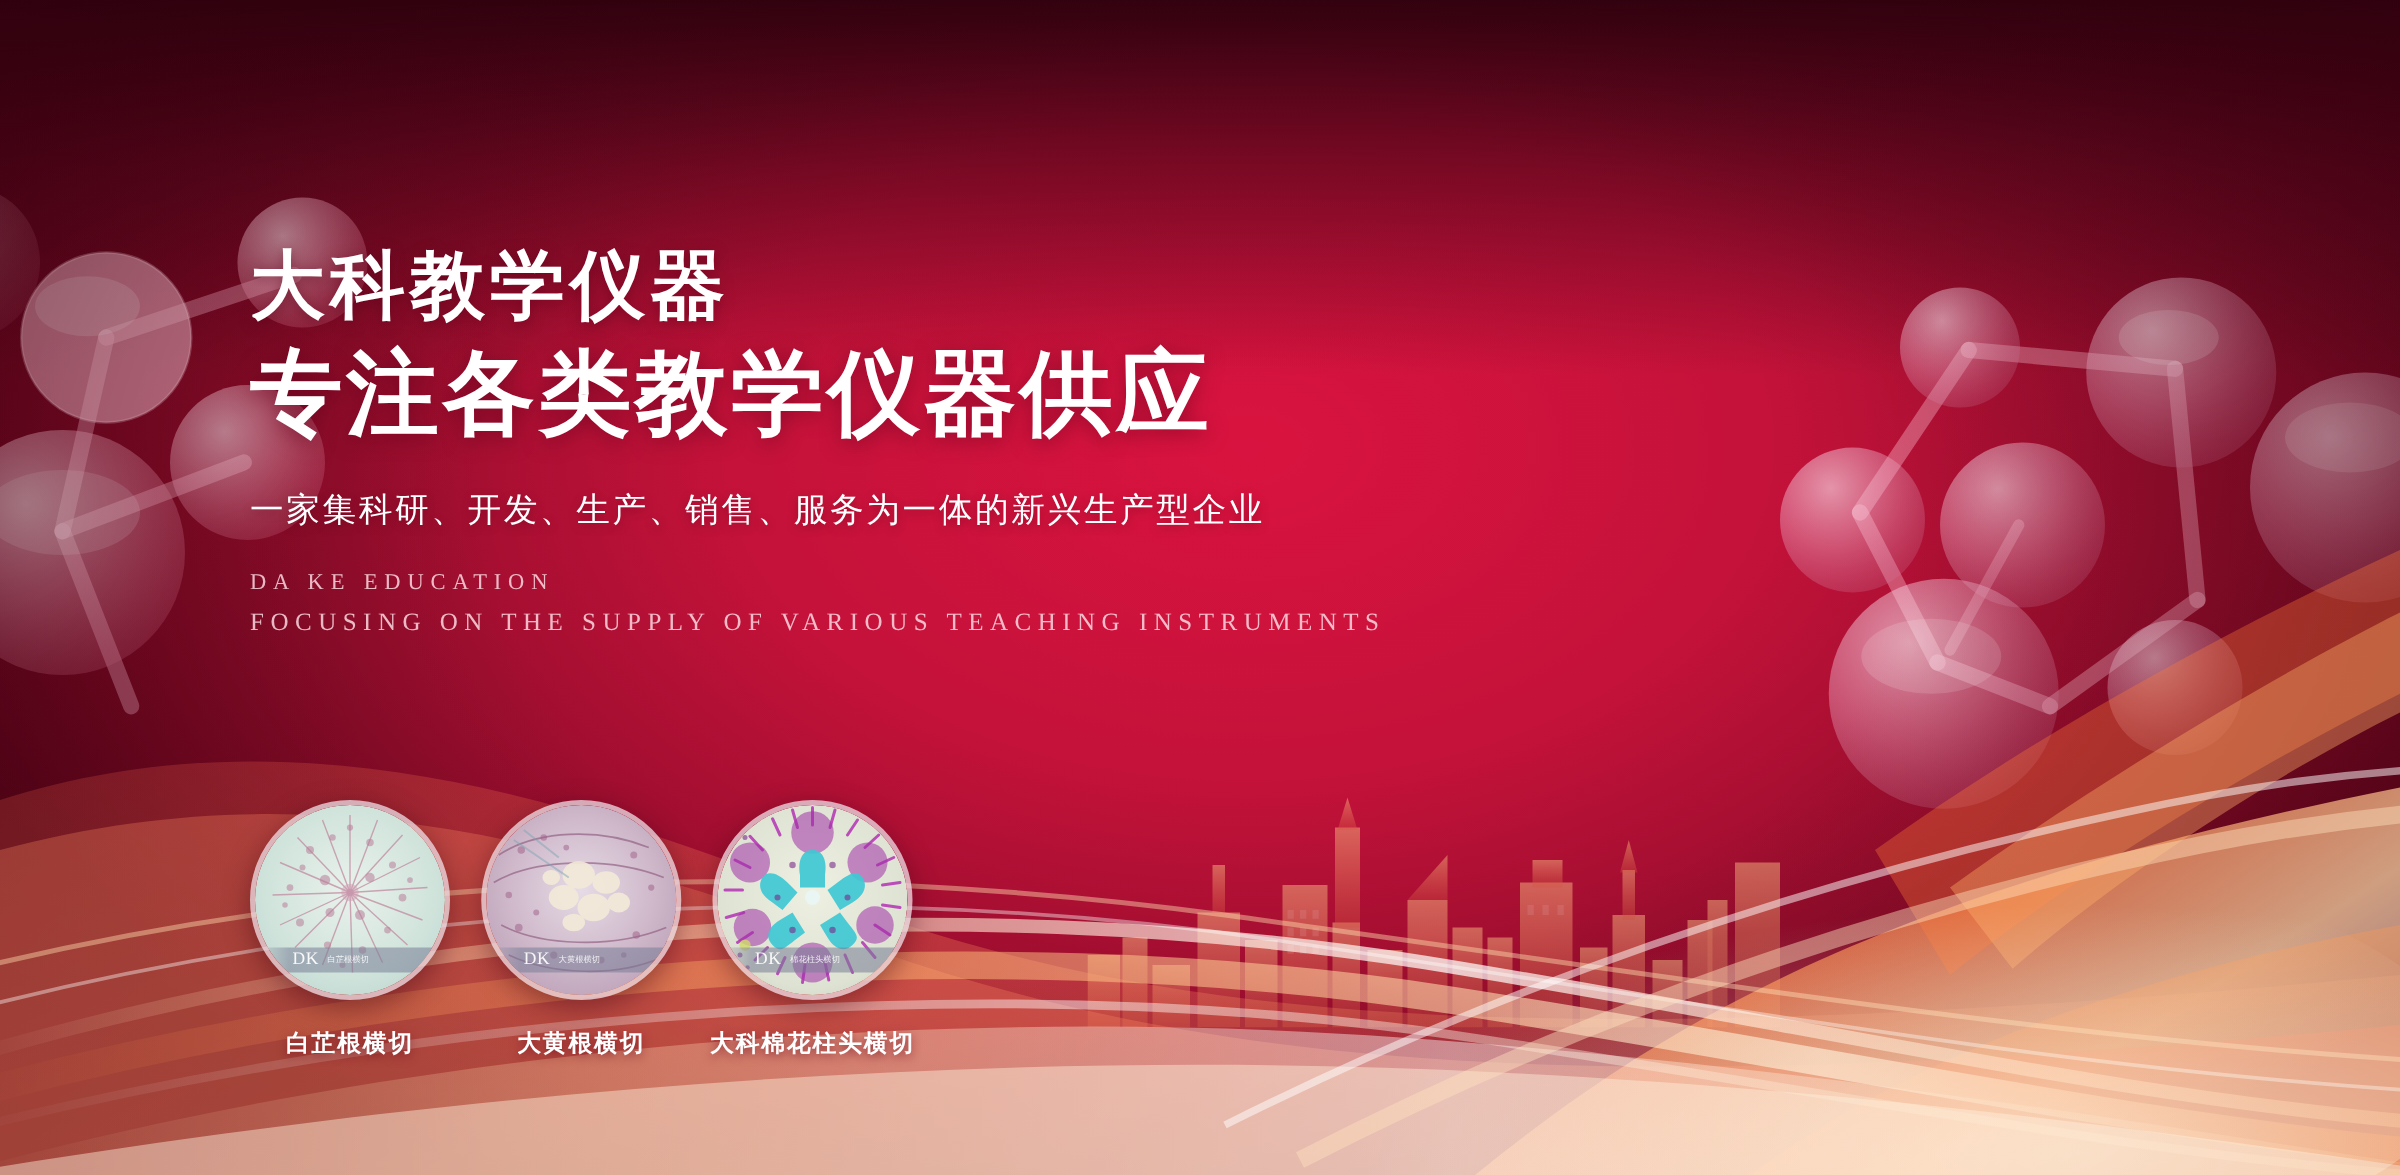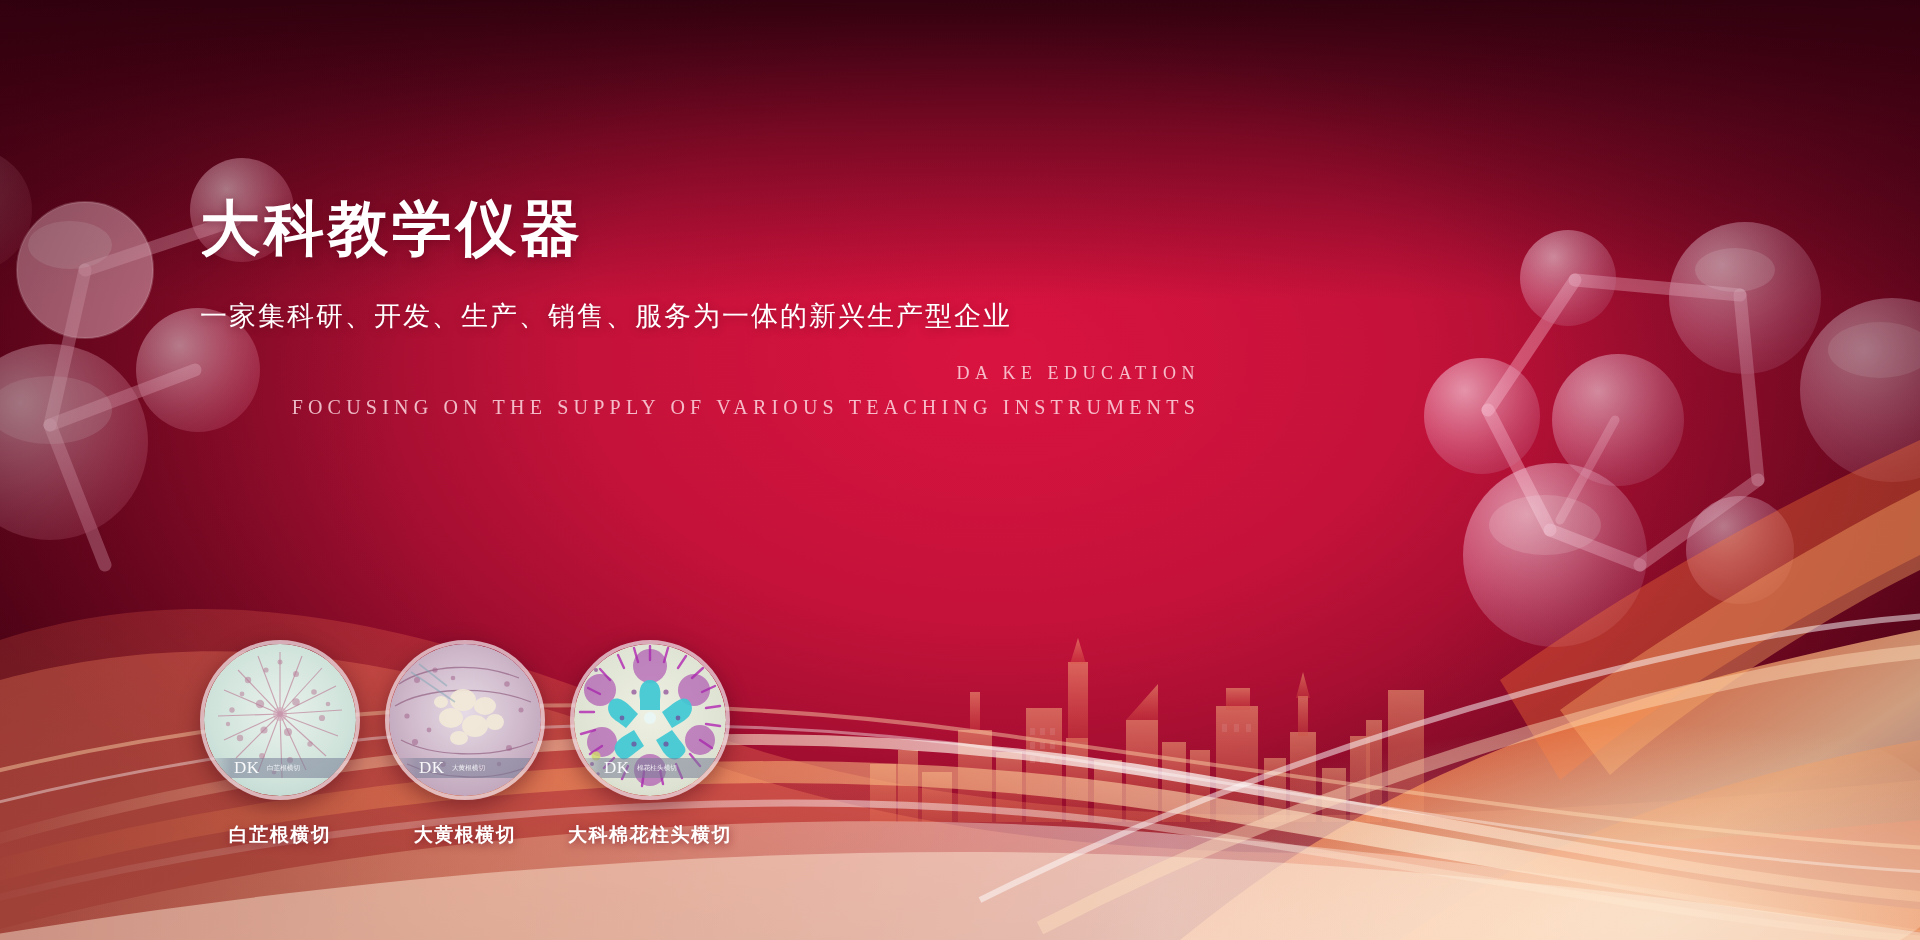--- a/index.html
+++ b/index.html
@@ -54,41 +54,40 @@
     white-space:nowrap;
   }
   .en{
     margin-top:24px;
     font-family:"Liberation Serif","DejaVu Serif",serif;
     color:rgba(255,225,232,.82);
     letter-spacing:5.5px;
     line-height:1.75;
     font-size:18px;
     white-space:nowrap;
-    text-align:right;
   }
   .en .en2{font-size:20px;letter-spacing:5.2px;}
 
   
   .slides{position:absolute;left:200px;top:640px;width:760px;height:240px;}
   .slide{position:absolute;top:0;}
   .slide .disc{
     position:relative;
     width:152px;height:152px;border-radius:50%;
     border:4px solid rgba(232,214,222,.78);
     box-shadow:0 6px 22px rgba(60,0,18,.45), inset 0 0 24px rgba(255,255,255,.18);
     overflow:hidden;
   }
   .slide .disc .inner{position:absolute;inset:0;border-radius:50%;overflow:hidden;}
   .slide .tagstrip{
     position:absolute;left:0;right:0;bottom:18px;height:20px;
     background:linear-gradient(90deg,rgba(120,125,150,.0) 0%,rgba(120,125,150,.55) 18%,rgba(120,125,150,.55) 100%);
     display:flex;align-items:center;gap:6px;padding-left:30px;box-sizing:border-box;
   }
-  .tagstrip .dk{font-family:"Liberation Serif",serif;font-size:17px;color:rgba(255,255,255,.92);letter-spacing:.5px;}
+  .tagstrip .dk{font-family:"Liberation Serif",serif;font-size:14px;color:rgba(255,255,255,.92);letter-spacing:.5px;}
   .tagstrip .zh{font-size:7px;color:rgba(255,255,255,.85);transform:scale(.95);}
   .slide .caption{
     position:absolute;left:50%;transform:translateX(-50%);
     top:182px;white-space:nowrap;
     font-size:19px;font-weight:700;color:#fff;letter-spacing:1.5px;
     text-shadow:0 2px 8px rgba(110,10,30,.65);
   }
 </style>
 </head>
 <body>
@@ -267,20 +266,21 @@
 
       <path d="M980,520 C1180,420 1420,330 1700,270 C1800,248 1880,238 1960,234" stroke="#ffffff" stroke-width="6" fill="none" opacity=".5"></path>
       <path d="M1040,548 C1250,440 1490,350 1760,296 C1840,280 1910,272 1960,268" stroke="#ffe0bd" stroke-width="14" fill="none" opacity=".45"></path>
 
       <ellipse cx="1450" cy="470" rx="520" ry="180" fill="url(#glow)"></ellipse>
     </svg>
   </div>
 
   <div class="copy">
     <div class="brand">大科教学仪器</div>
+    <div class="headline">专注各类教学仪器供应</div>
     <div class="subline">一家集科研、开发、生产、销售、服务为一体的新兴生产型企业</div>
     <div class="en">
       <div>DA KE EDUCATION</div>
       <div class="en2">FOCUSING ON THE SUPPLY OF VARIOUS TEACHING INSTRUMENTS</div>
     </div>
   </div>
 
   <div class="slides">
 
     <div class="slide" style="left:0px;">

